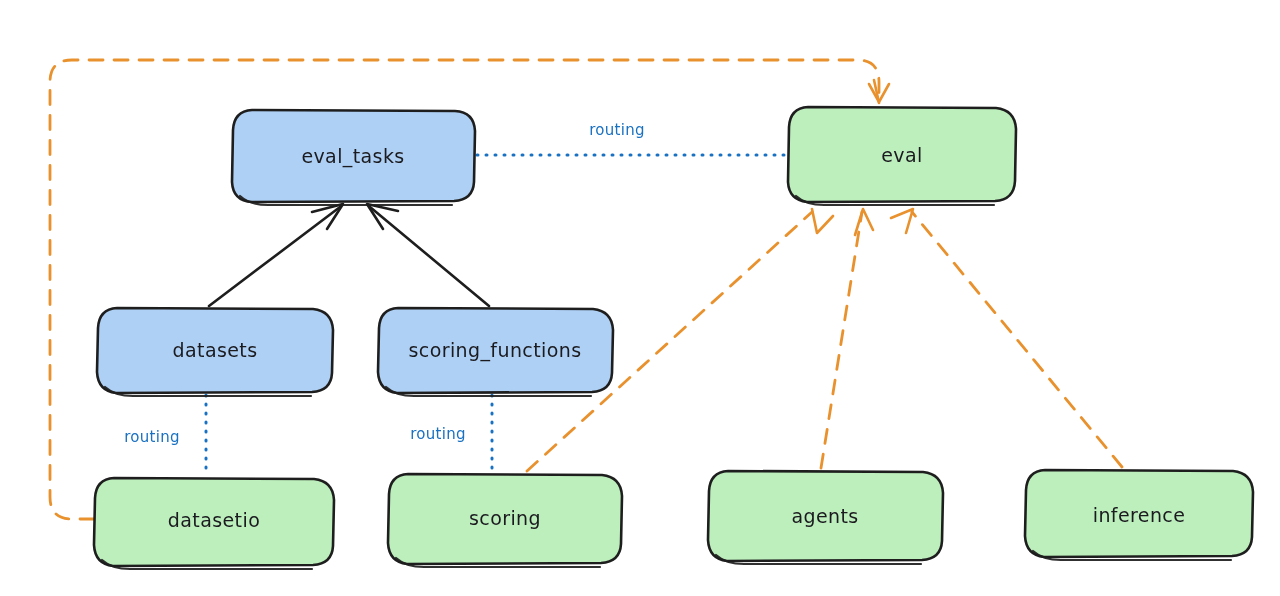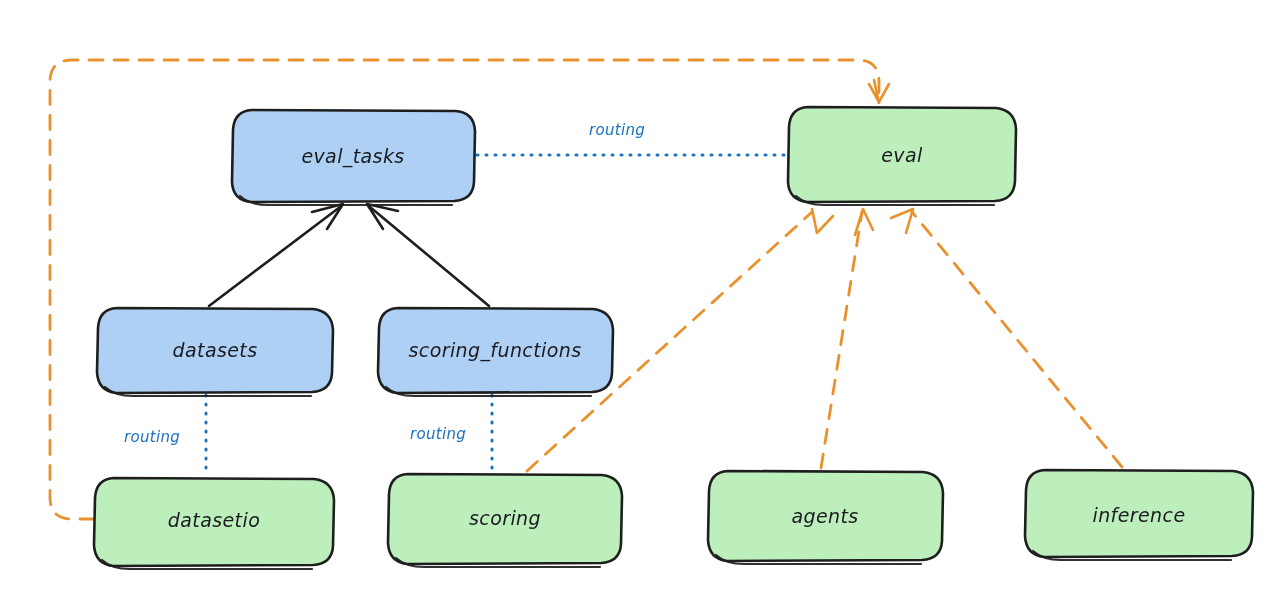--- a/index.html
+++ b/index.html
@@ -11,21 +11,20 @@
     width: 1280px;
     height: 596px;
     font-family: "DejaVu Sans", sans-serif;
     overflow: hidden;
   }
   #diagram-root {
     position: relative;
     width: 1280px;
     height: 596px;
     background: #ffffff;
-    font-style: italic;
   }
   svg.canvas {
     position: absolute;
     inset: 0;
     width: 1280px;
     height: 596px;
     display: block;
   }
   .node-label {
     font-family: "DejaVu Sans", sans-serif;

